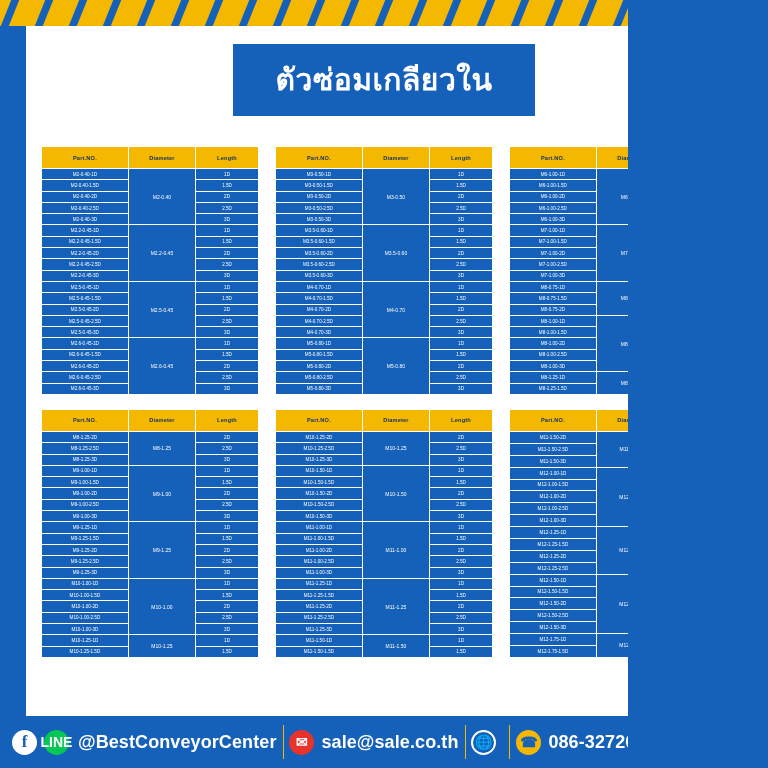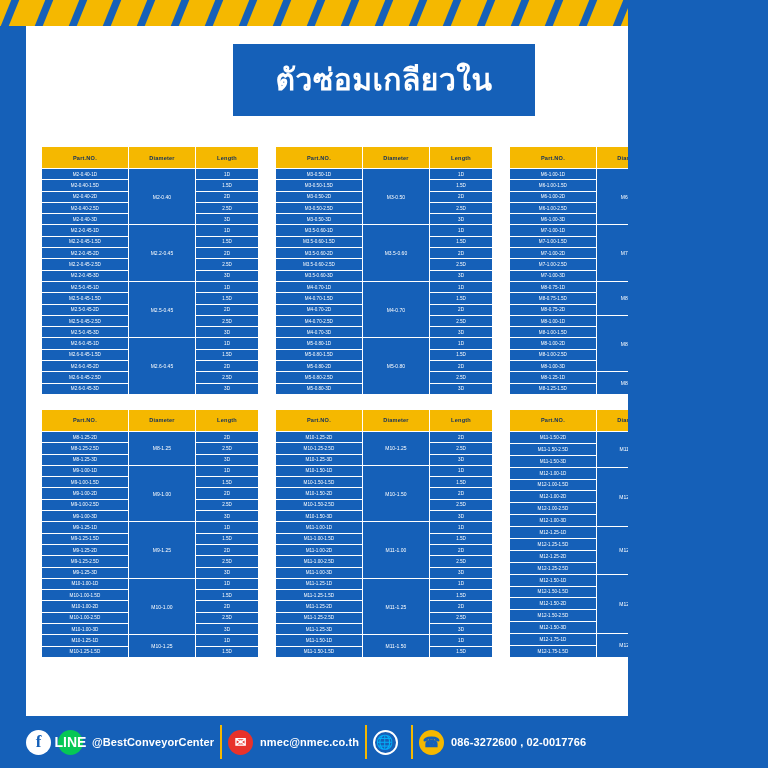--- a/index.html
+++ b/index.html
@@ -110,21 +110,21 @@
     height: 100%;
     color: #ffffff;
     white-space: nowrap;
   }
   .fsep {
     width: 2px; height: 34px;
     background: #f5b800;
     margin: 0 6px;
   }
   .ftext {
-    font-size: 11px;
+    font-size: 18px;
     font-weight: bold;
     letter-spacing: 0.1px;
   }
   .ficon {
     display: inline-flex;
     align-items: center; justify-content: center;
     margin-right: 7px;
   }
   .circ {
     width: 25px; height: 25px;
@@ -802,21 +802,21 @@
       </span>
       <span class="ftext" style="margin-left:2px">@BestConveyorCenter</span>
     </div>
 
     <div class="fsep"></div>
 
     <div class="fitem">
       <span class="ficon">
         <span class="circ red">✉</span>
       </span>
-      <span class="ftext">nmec@nmec.co.th</span>
+      <span class="ftext">sale@sale.co.th</span>
     </div>
 
     <div class="fsep"></div>
 
     <div class="fitem">
       <span class="ficon">
         <span class="circ blue">🌐</span>
       </span>
     </div>
 

